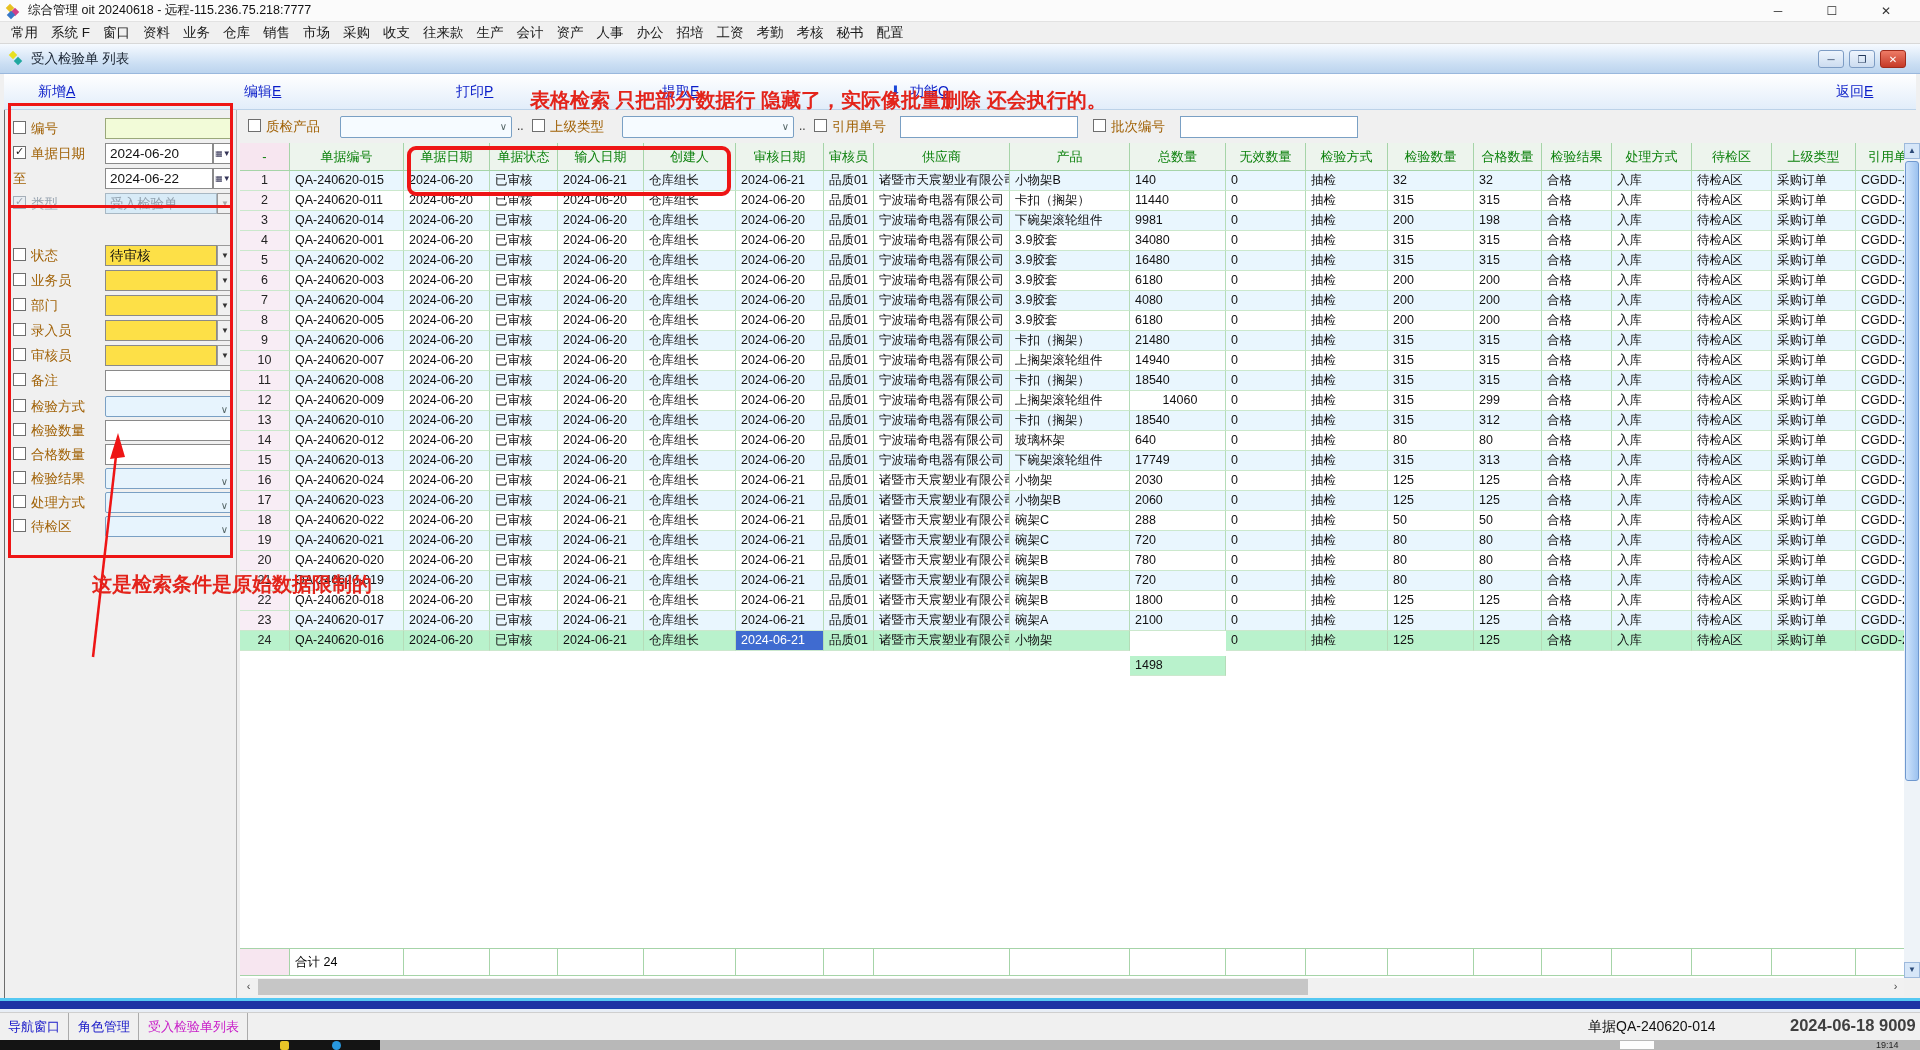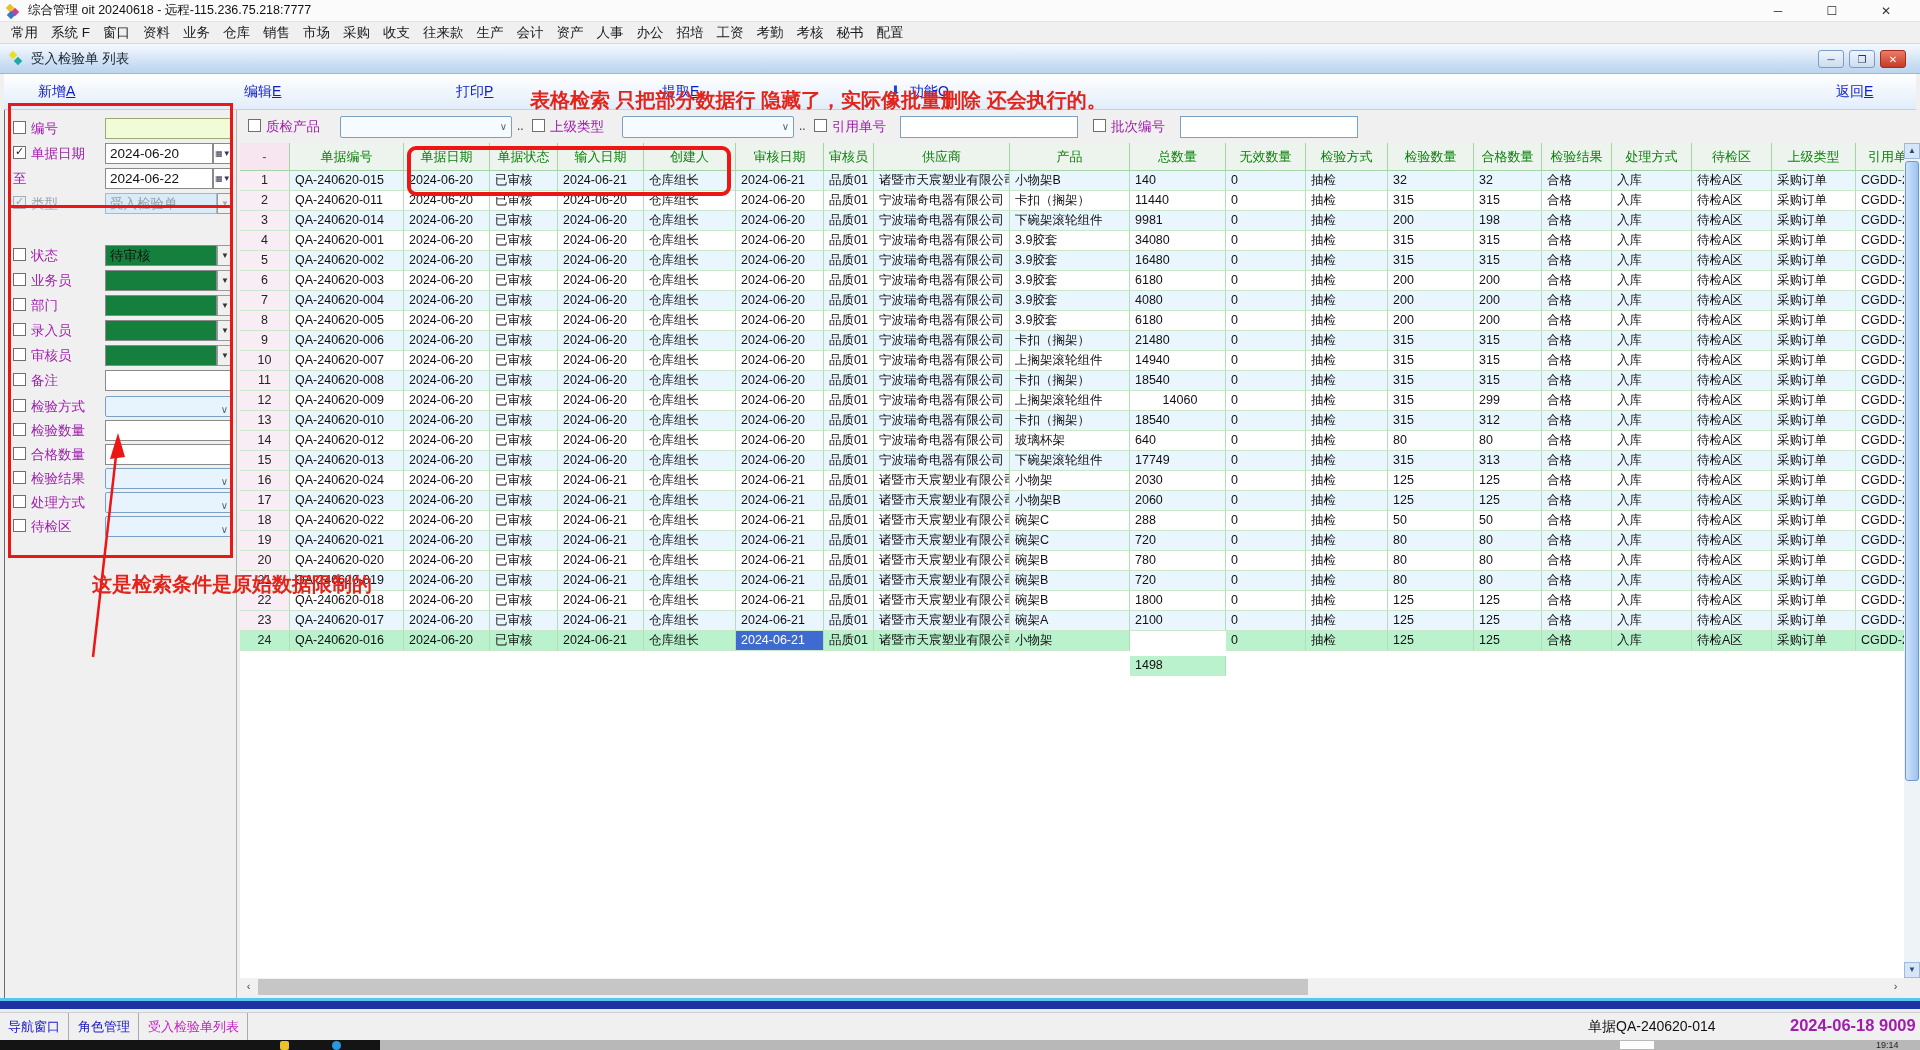--- a/index.html
+++ b/index.html
@@ -46,27 +46,27 @@
   #func-arrow-icon { position:absolute; top:9px; font-size:13px; color:#1b47d8; }
 
   
   #panel { position:absolute; left:4px; top:66px; width:233px; height:890px; background:#f0f0f0;
     border-left:1px solid #6c6c6c; border-right:1px solid #b4b4b4; }
   .prow { position:absolute; left:0; height:22px; width:233px; }
   .cb { position:absolute; width:13px; height:13px; top:3px; background:#fff; border:1px solid #6e6e6e; }
   .cb.on::after { content:"✓"; position:absolute; left:1px; top:-2px; font-size:11px; color:#1a1a1a; }
   .cb.dis { background:#e9eef2; border-color:#a5aeb8; }
   .cb.dis::after { color:#98a4b0; }
-  .plabel { position:absolute; top:2px; font-size:13.5px; color:#a21caf; white-space:nowrap; }
+  .plabel { position:absolute; top:2px; font-size:13.5px; color:#a16207; white-space:nowrap; }
   .plabel.dis { color:#9aa6b2; }
   .pfield { position:absolute; top:0; height:21px; font-size:13.5px; color:#111; line-height:20px;
     padding-left:4px; white-space:nowrap; overflow:hidden; }
   .f-input { background:#fff; border:1px solid #8a8a8a; }
   .f-yellow { background:#f2fbd8; border:1px solid #9aa87a; }
-  .f-blue { background:#15803d; border:1px solid #8a8a8a; }
+  .f-blue { background:#fde047; border:1px solid #8a8a8a; }
   .f-disabled { background:#d8ebf7; border:1px solid #a8b8c4; color:#90a0ae; }
   .f-flat { background:#e7f4fd; border:1px solid #7aa0c4; border-radius:2px; }
   .dbtn { position:absolute; top:0; width:20px; height:21px; background:#fff; border:1px solid #8a8a8a;
     font-size:8px; text-align:center; line-height:19px; color:#335; }
   .vbtn { position:absolute; top:0; width:16px; height:21px; background:#f0f0f0; border:1px solid #9a9a9a;
     font-size:8px; text-align:center; line-height:19px; color:#333; }
   .chev { position:absolute; right:4px; top:3px; font-size:10px; color:#566; }
 
   
   #topfilter { position:absolute; left:0; top:70px; width:1912px; height:26px; }
@@ -112,21 +112,21 @@
   
   #bottomband { position:absolute; left:0; top:998px; width:1920px; height:14px; background:#e8eef6; }
   #bottomband .cyan { position:absolute; top:0; width:1920px; height:3px; background:#55c8f2; }
   #bottomband .navy { position:absolute; top:3px; width:1920px; height:8px; background:#1e32a4; }
   #statusbar { position:absolute; left:0; top:1012px; width:1920px; height:28px; background:#f0f0f0;
     border-top:1px solid #cfcfcf; }
   .stab { position:absolute; top:0; height:27px; line-height:27px; font-size:13px; padding:0 8px;
     border-right:1px solid #ababab; color:#1515c8; white-space:nowrap; }
   .stab.pink { color:#c81cc8; }
   #status-doc { position:absolute; top:5px; left:1588px; font-size:14px; color:#111; }
-  #status-info { position:absolute; top:3px; left:1790px; font-size:16.5px; color:#a21caf; font-weight:bold; }
+  #status-info { position:absolute; top:3px; left:1790px; font-size:16.5px; color:#404040; font-weight:bold; }
   #taskbar { position:absolute; left:0; top:1040px; width:1920px; height:10px; background:#b8b8b8; overflow:hidden; }
   #taskbar .blk { position:absolute; left:0; top:0; width:380px; height:10px; background:#141414; }
   #taskbar .ic1 { position:absolute; left:280px; top:1px; width:9px; height:9px; background:#e8c428; border-radius:2px;}
   #taskbar .ic2 { position:absolute; left:332px; top:1px; width:9px; height:9px; background:#2898e0; border-radius:50%;}
   #taskbar .whitebox { position:absolute; left:1620px; top:1px; width:34px; height:8px; background:#fdfdfd; }
   #taskbar .time { position:absolute; left:1876px; top:0; font-size:9px; color:#222; }
 
   
   .red-note { position:absolute; color:#e3241b; font-size:20px; font-weight:bold; white-space:nowrap; z-index:50; }
   #redbox-left { position:absolute; left:8px; top:103px; width:225px; height:455px; border:3px solid #ee1515; z-index:40; pointer-events:none; }
@@ -862,20 +862,42 @@
           <div class="td" style="width: 82px;">抽检</div>
           <div class="td" style="width: 86px;">125</div>
           <div class="td" style="width: 68px;">125</div>
           <div class="td" style="width: 70px;">合格</div>
           <div class="td" style="width: 80px;">入库</div>
           <div class="td" style="width: 80px;">待检A区</div>
           <div class="td" style="width: 84px;">采购订单</div>
           <div class="td" style="width: 64px;">CGDD-24</div>
         </div>
       </div>
+    <div id="gfoot">
+        <div class="fc numfoot" style="width: 50px;"></div>
+        <div class="fc" style="width: 114px;">合计 24</div>
+        <div class="fc" style="width: 86px;"></div>
+        <div class="fc" style="width: 68px;"></div>
+        <div class="fc" style="width: 86px;"></div>
+        <div class="fc" style="width: 92px;"></div>
+        <div class="fc" style="width: 88px;"></div>
+        <div class="fc" style="width: 50px;"></div>
+        <div class="fc" style="width: 136px;"></div>
+        <div class="fc" style="width: 120px;"></div>
+        <div class="fc" style="width: 96px;"></div>
+        <div class="fc" style="width: 80px;"></div>
+        <div class="fc" style="width: 82px;"></div>
+        <div class="fc" style="width: 86px;"></div>
+        <div class="fc" style="width: 68px;"></div>
+        <div class="fc" style="width: 70px;"></div>
+        <div class="fc" style="width: 80px;"></div>
+        <div class="fc" style="width: 80px;"></div>
+        <div class="fc" style="width: 84px;"></div>
+        <div class="fc" style="width: 64px;"></div>
+      </div>
   </div>
 </div>
 
 <div id="vscroll">
   <div class="varrow" style="top:0">▲</div>
   <div id="vthumb"></div>
   <div class="varrow" style="top:819px">▼</div>
 </div>
 <div id="hscroll">
   <div class="harrow" style="left:0">‹</div>

